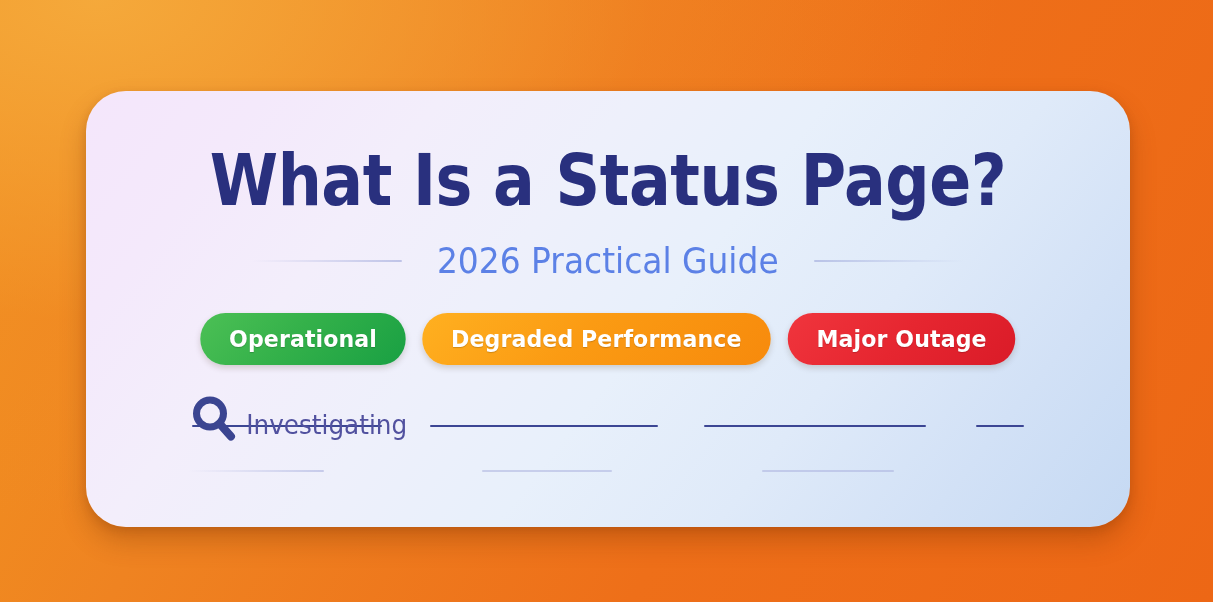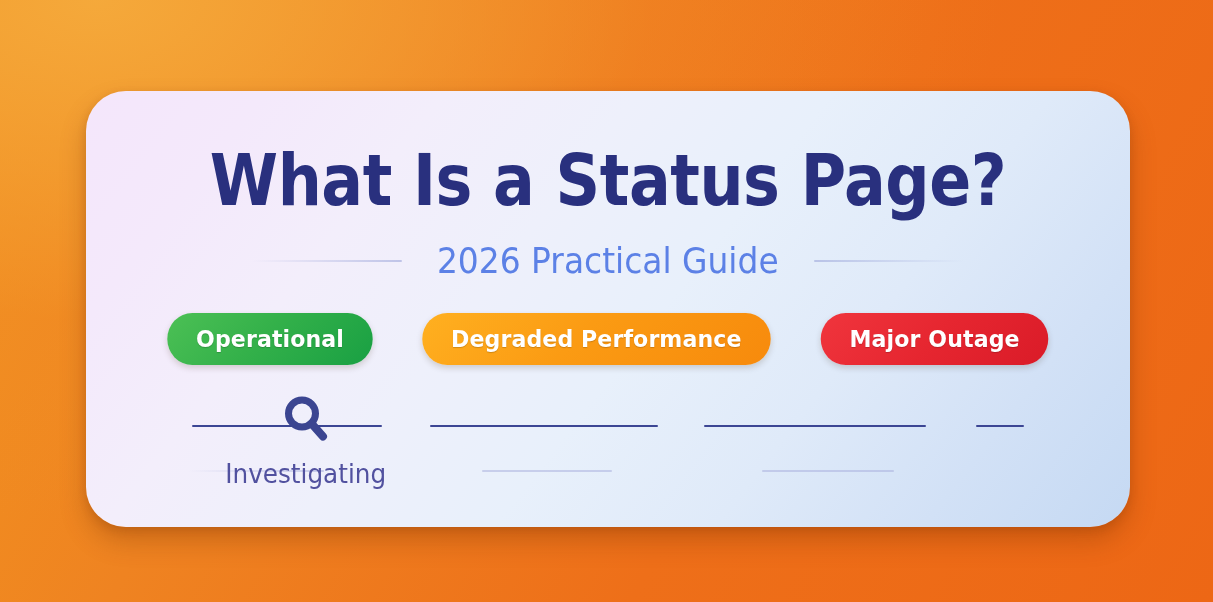--- a/index.html
+++ b/index.html
@@ -100,21 +100,21 @@
 
   
   #badges {
     position: absolute;
     left: 0;
     top: 222px;
     width: 100%;
     display: flex;
     align-items: center;
     justify-content: center;
-    gap: 38px;
+    gap: 5px;
   }
   .badge {
     display: flex;
     align-items: center;
     justify-content: center;
     height: 52px;
     border-radius: 26px;
     padding: 0 30px;
     font-family: "DejaVu Sans", sans-serif;
     font-size: 23px;
@@ -183,21 +183,21 @@
     top: 0;
     width: 100%;
     display: flex;
     justify-content: space-between;
     align-items: flex-start;
   }
   .tl-step {
     position: relative;
     width: 240px;
     display: flex;
-    flex-direction: column;
+    flex-direction: row;
     align-items: center;
   }
   .tl-icon {
     position: relative;
     width: 56px;
     height: 56px;
     display: flex;
     align-items: center;
     justify-content: center;
     z-index: 2;

